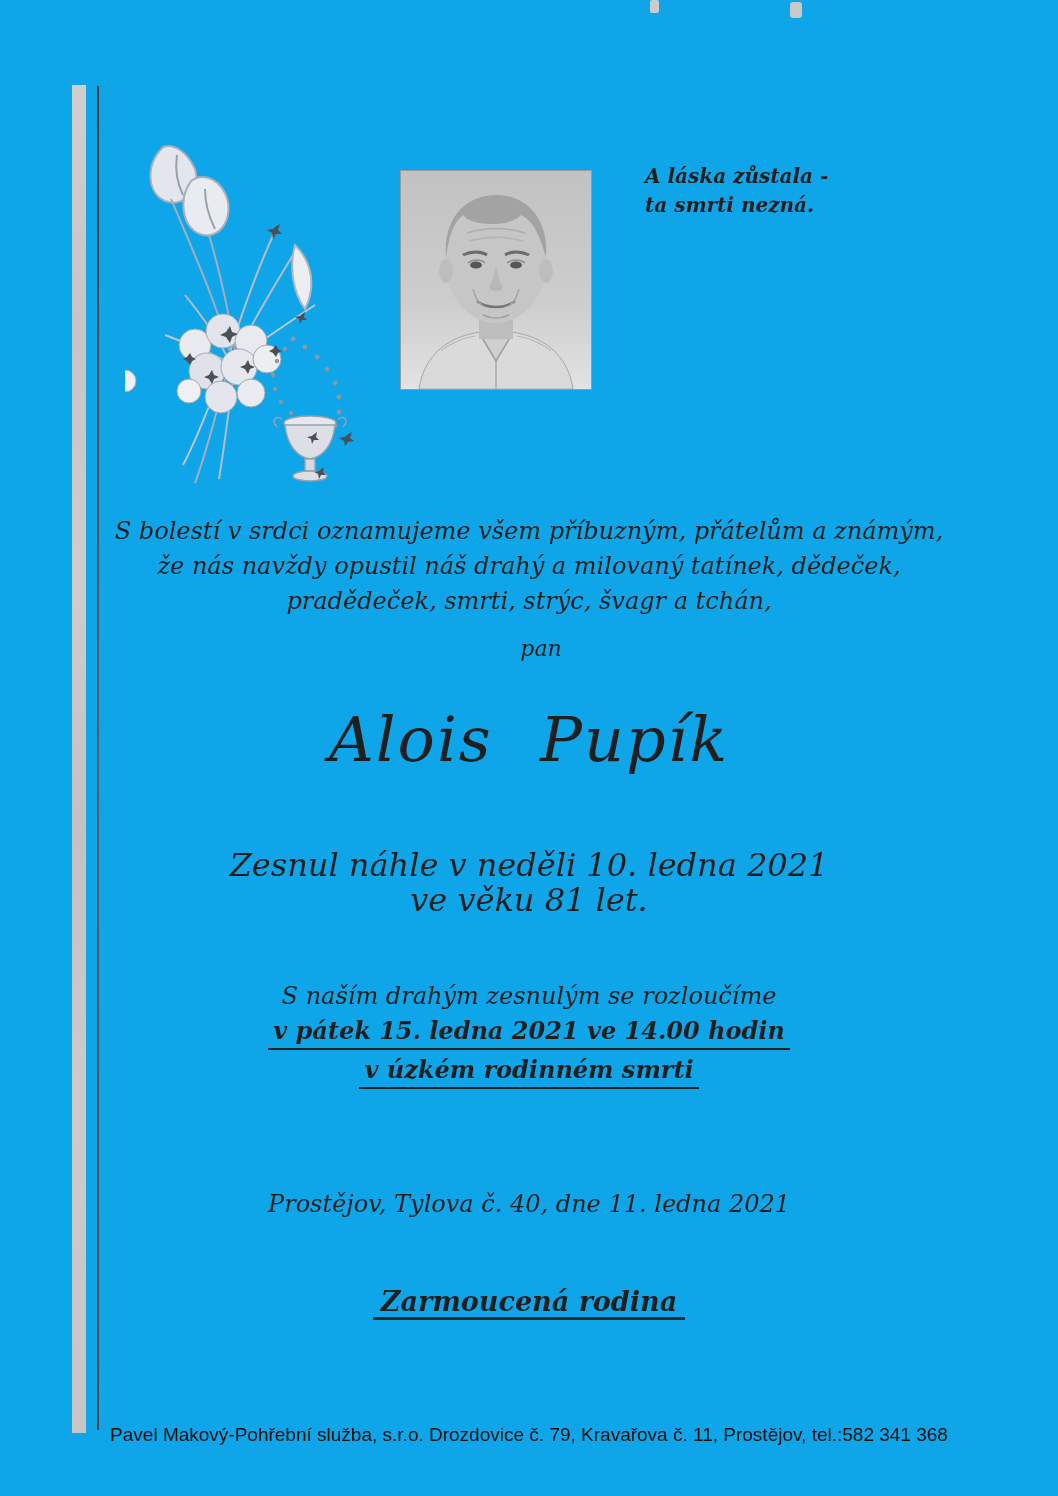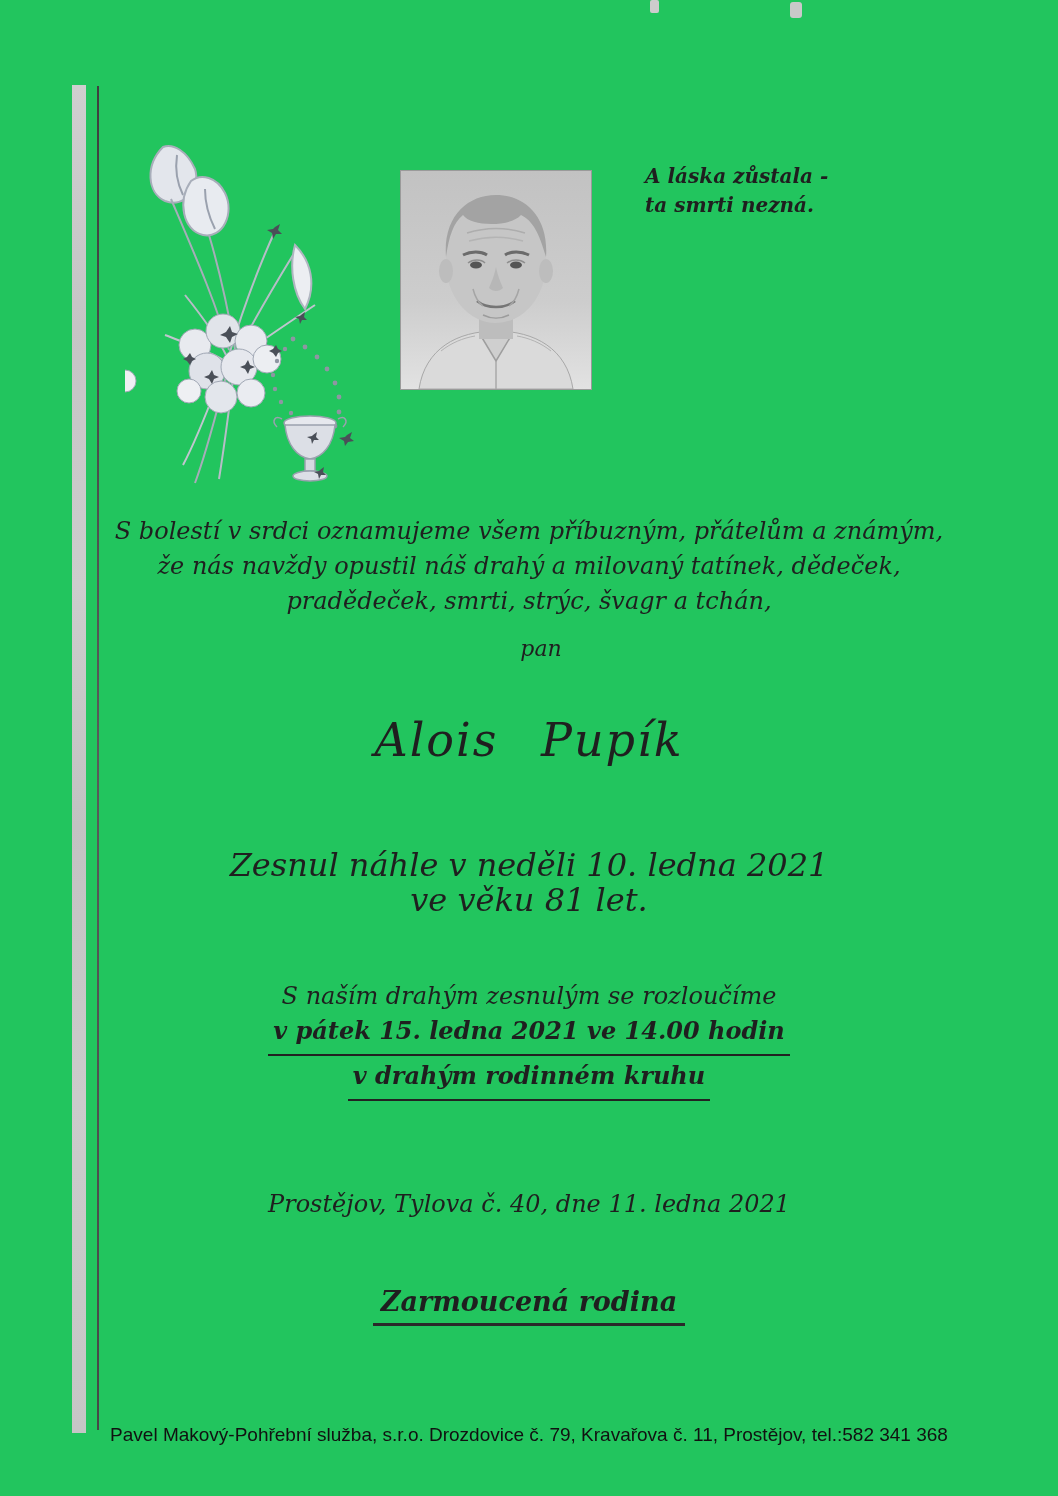--- a/index.html
+++ b/index.html
@@ -1,20 +1,20 @@
 <!DOCTYPE html>
 <html><head>
 <meta charset="utf-8">
 <style>
   html, body { margin: 0; padding: 0; background: #ffffff; }
   .page {
     position: relative;
     width: 1058px;
     height: 1496px;
-    background: #22c55e;
+    background: #0ea5e9;
     overflow: hidden;
     font-family: "DejaVu Serif", "Liberation Serif", serif;
     color: #1f1f1f;
   }
 
   
   .scan-bar {
     position: absolute; left: 72px; top: 85px; width: 14px; height: 1348px;
     background: linear-gradient(180deg,#cfcfcf 0%,#c5c5c5 18%,#cdcdcd 37%,#c2c2c2 55%,#cbcbcb 75%,#c6c6c6 100%);
   }
@@ -32,38 +32,38 @@
     position: absolute; left: 645px; top: 162px; width: 260px;
     font-style: italic; font-weight: bold; font-size: 20px; line-height: 29px;
     text-align: left;
   }
 
   .centered { position: absolute; left: 0; width: 1058px; text-align: center; }
 
   .announcement { top: 514px; font-style: italic; font-size: 24px; line-height: 35px; text-align: center; }
   .pan-line   { top: 636px; font-style: italic; font-size: 22px; margin-left: 12px; }
   .deceased-name {
-    top: 690px; font-style: italic; font-size: 46px; line-height: 100px;
+    top: 690px; font-style: italic; font-size: 62px; line-height: 100px;
     letter-spacing: 2px; word-spacing: 26px;
   }
   .death-info { top: 848px; font-style: italic; font-size: 32px; line-height: 35px; }
   .farewell   { top: 980px; font-style: italic; font-size: 24px; line-height: 33px; }
   .farewell .bold-underline {
     font-weight: bold;
     display: inline-block;
     border-bottom: 2px solid #222222;
-    padding: 0 5px 7px 5px;
+    padding: 0 5px 1px 5px;
     margin: 1px 0 2px 0;
   }
   .place-date { top: 1190px; font-style: italic; font-size: 24px; text-align: center; }
   .signature  { top: 1286px; font-style: italic; font-weight: bold; font-size: 27px; }
   .signature .sig-inner {
     display: inline-block;
     border-bottom: 3px solid #2a2a2a;
-    padding: 0 8px 6px 8px;
+    padding: 0 8px 0 8px;
   }
   .footer-line {
     top: 1424px;
     font-family: "Liberation Sans", "DejaVu Sans", sans-serif;
     font-style: normal; font-size: 19px; color: #111111;
   }
 </style>
 </head>
 <body>
 
@@ -216,21 +216,21 @@
   <div class="centered deceased-name">Alois Pupík</div>
 
   <div class="centered death-info">
     <div>Zesnul náhle v neděli 10. ledna 2021</div>
     <div>ve věku 81 let.</div>
   </div>
 
   <div class="centered farewell">
     <div>S naším drahým zesnulým se rozloučíme</div>
     <div><span class="bold-underline">v pátek 15. ledna 2021 ve 14.00 hodin</span></div>
-    <div><span class="bold-underline">v drahým rodinném kruhu</span></div>
+    <div><span class="bold-underline">v úzkém rodinném smrti</span></div>
   </div>
 
   <div class="centered place-date">Prostějov, Tylova č. 40, dne 11. ledna 2021</div>
 
   <div class="centered signature">
     <span class="sig-inner">Zarmoucená rodina</span>
   </div>
 
   <div class="centered footer-line">Pavel Makový-Pohřební služba, s.r.o. Drozdovice č. 79, Kravařova č. 11, Prostějov, tel.:582 341 368</div>
 

